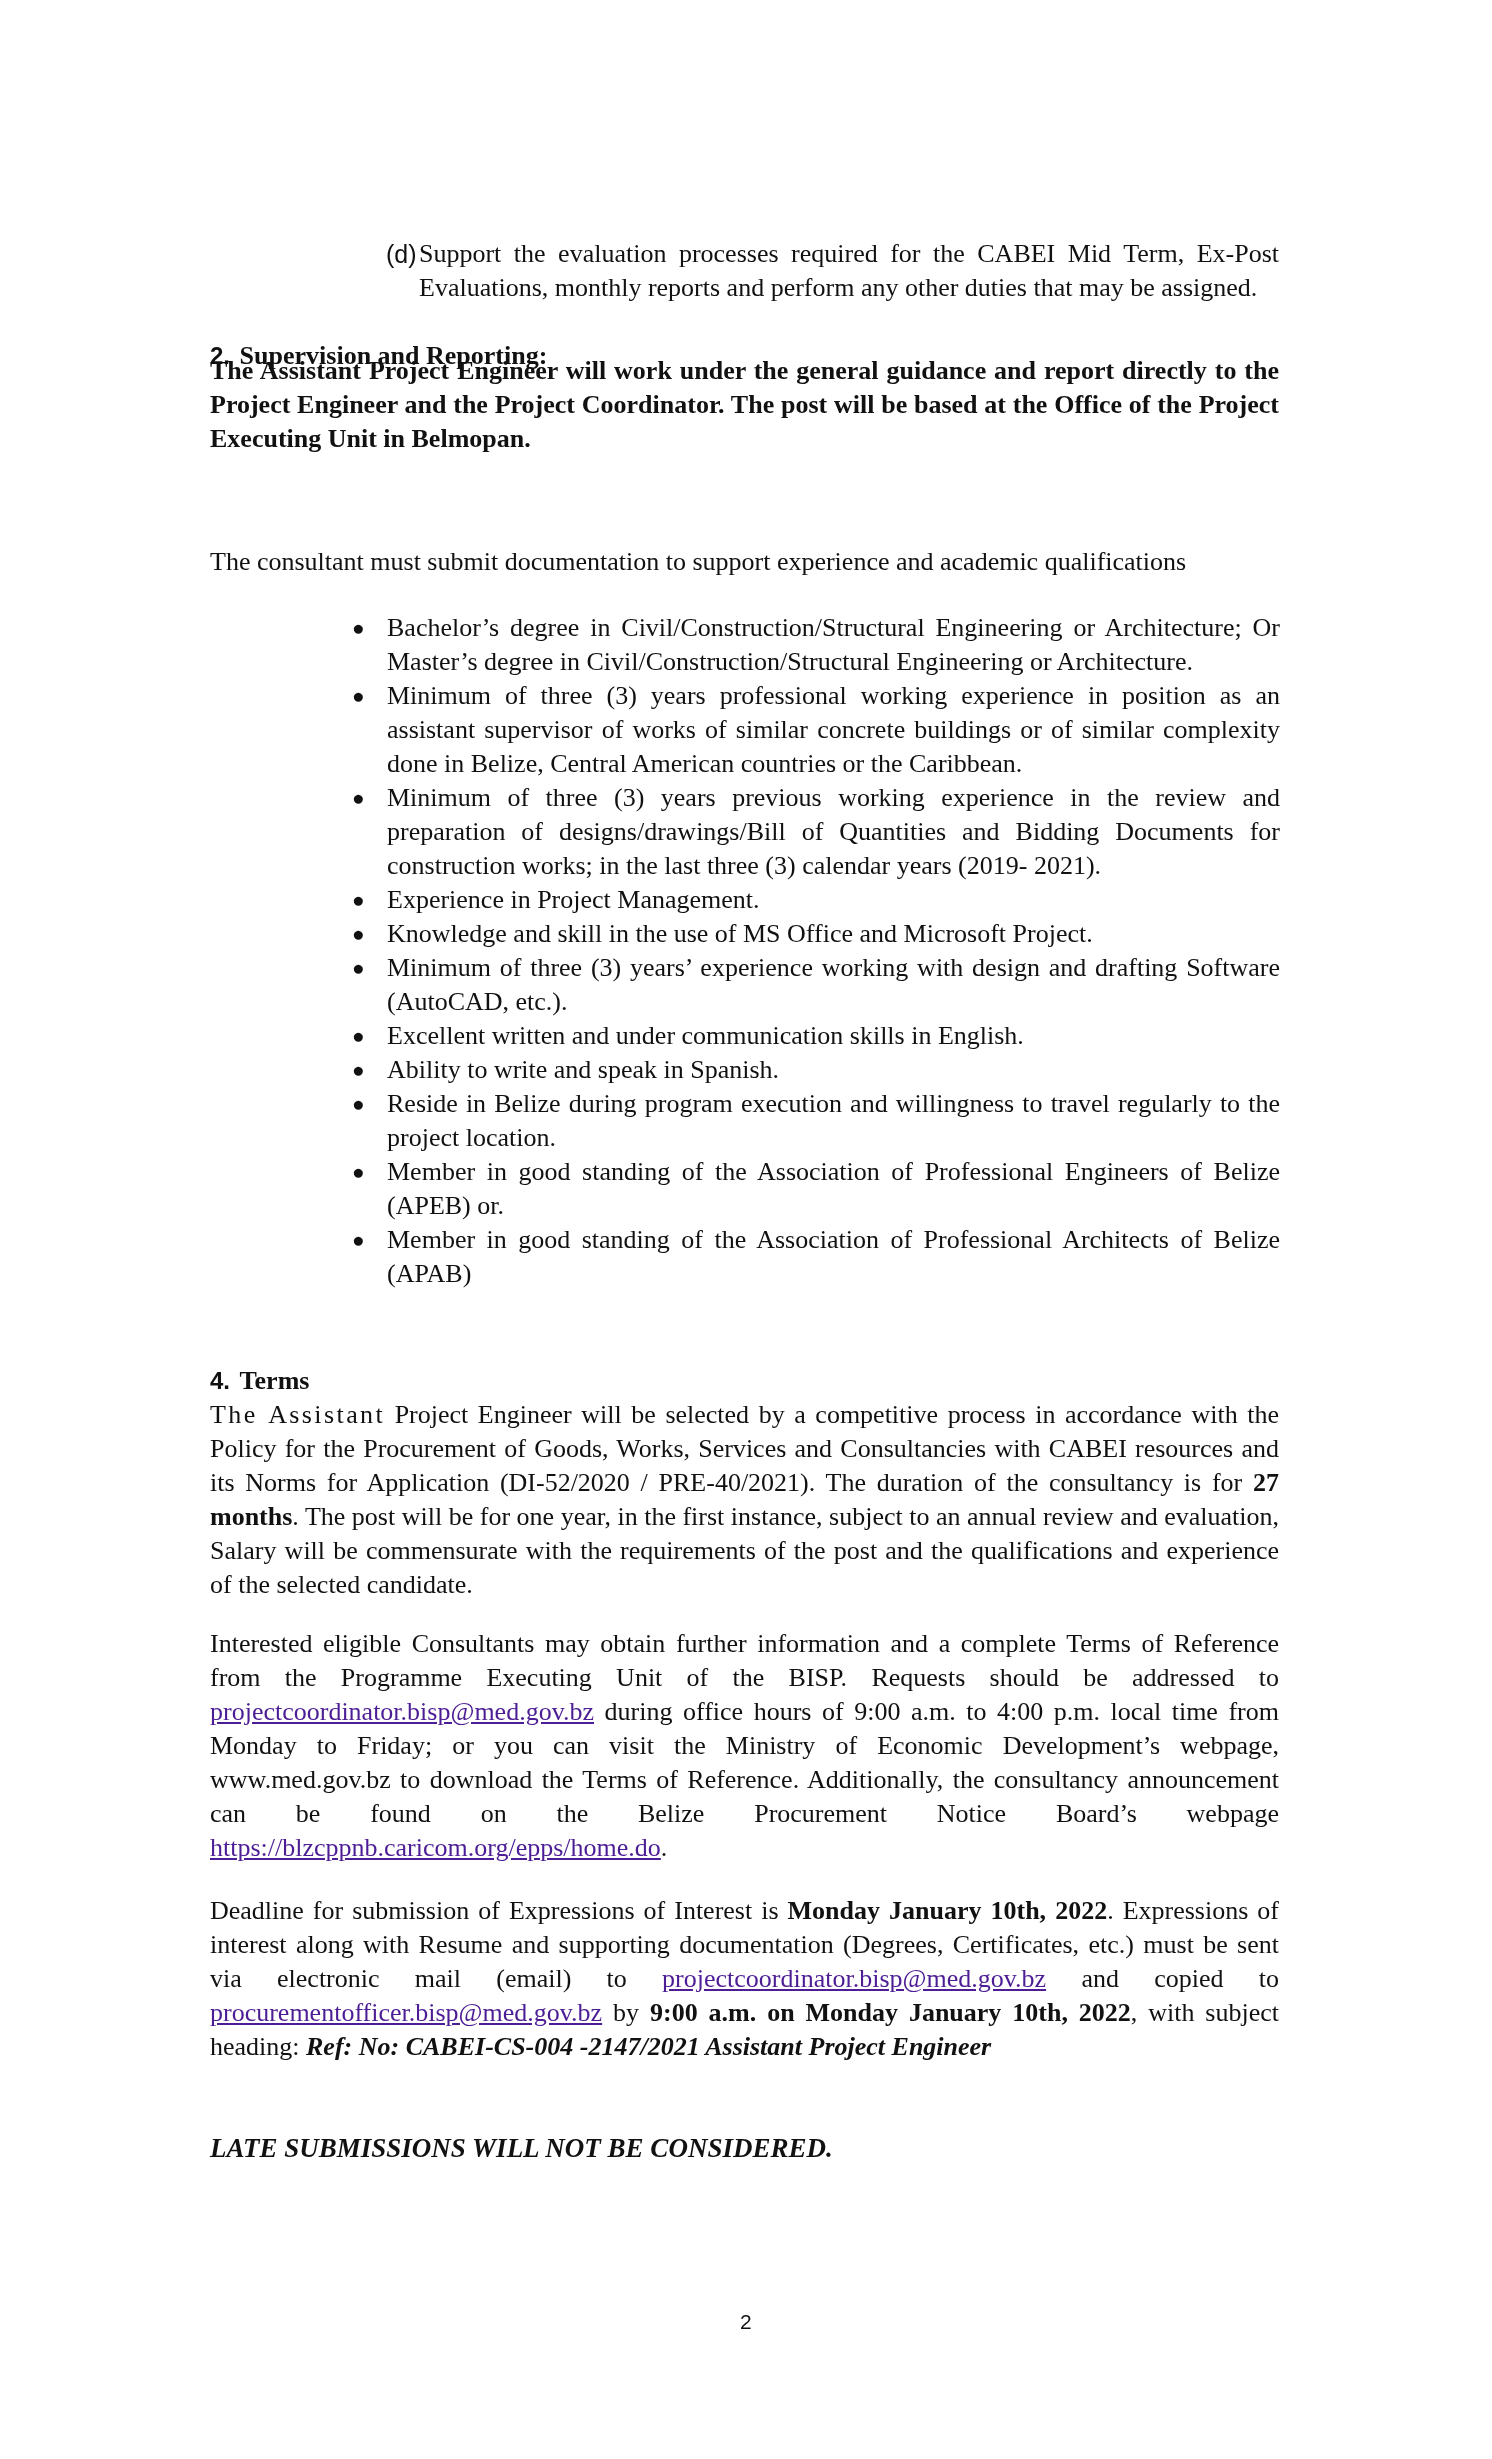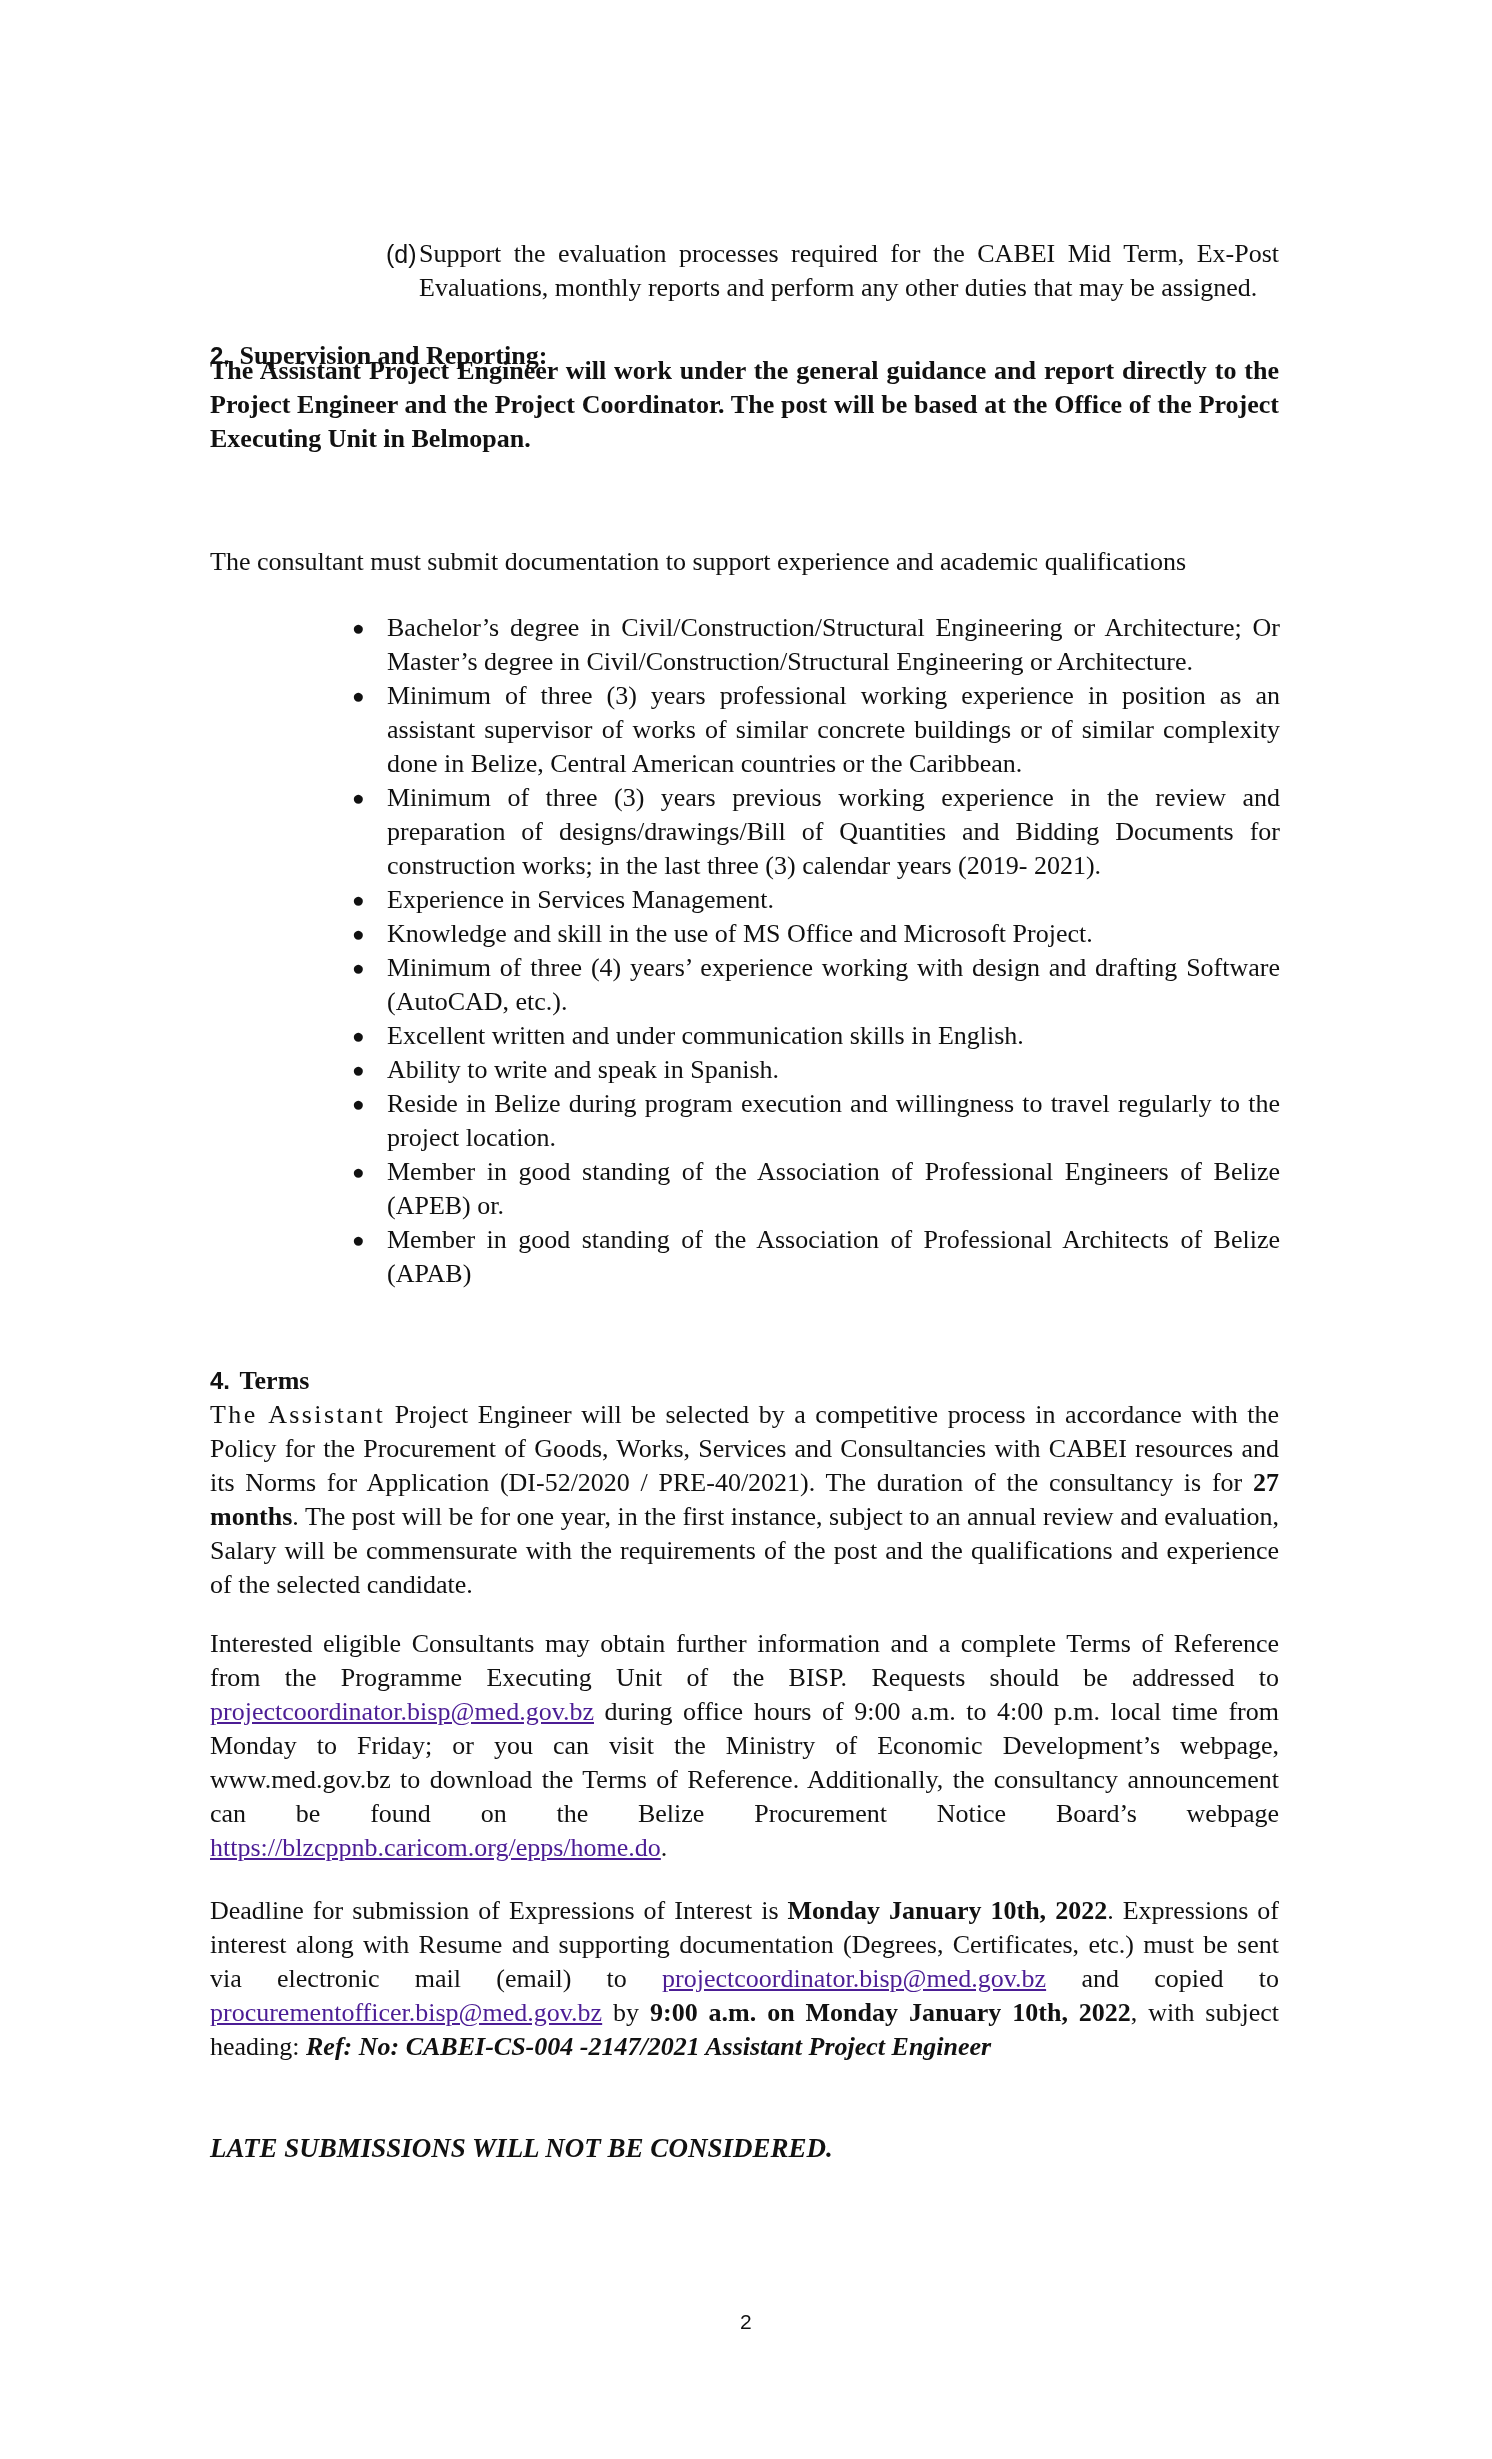--- a/index.html
+++ b/index.html
@@ -38,23 +38,23 @@
     <span class="num">2.</span><span>Supervision and Reporting:</span>
   </div>
   <div class="blk just" style="top:354px;font-weight:bold;">The Assistant Project Engineer will work under the general guidance and report directly to the Project Engineer and the Project Coordinator. The post will be based at the Office of the Project Executing Unit in Belmopan.</div>
 
   <div class="blk" style="top:545px;">The consultant must submit documentation to support experience and academic qualifications</div>
 
   <ul class="quals">
     <li><span class="bullet">●</span><span>Bachelor’s degree in Civil/Construction/Structural Engineering or Architecture; Or Master’s degree in Civil/Construction/Structural Engineering or Architecture.</span></li>
     <li><span class="bullet">●</span><span>Minimum of three (3) years professional working experience in position as an assistant supervisor of works of similar concrete buildings or of similar complexity done in Belize, Central American countries or the Caribbean.</span></li>
     <li><span class="bullet">●</span><span>Minimum of three (3) years previous working experience in the review and preparation of designs/drawings/Bill of Quantities and Bidding Documents for construction works; in the last three (3) calendar years (2019- 2021).</span></li>
-    <li><span class="bullet">●</span><span>Experience in Services Management.</span></li>
+    <li><span class="bullet">●</span><span>Experience in Project Management.</span></li>
     <li><span class="bullet">●</span><span>Knowledge and skill in the use of MS Office and Microsoft Project.</span></li>
-    <li><span class="bullet">●</span><span>Minimum of three (4) years’ experience working with design and drafting Software (AutoCAD, etc.).</span></li>
+    <li><span class="bullet">●</span><span>Minimum of three (3) years’ experience working with design and drafting Software (AutoCAD, etc.).</span></li>
     <li><span class="bullet">●</span><span>Excellent written and under communication skills in English.</span></li>
     <li><span class="bullet">●</span><span>Ability to write and speak in Spanish.</span></li>
     <li><span class="bullet">●</span><span>Reside in Belize during program execution and willingness to travel regularly to the project location.</span></li>
     <li><span class="bullet">●</span><span>Member in good standing of the Association of Professional Engineers of Belize (APEB) or.</span></li>
     <li><span class="bullet">●</span><span>Member in good standing of the Association of Professional Architects of Belize (APAB)</span></li>
   </ul>
 
   <div class="blk heading" style="top:1364px;">
     <span class="num">4.</span><span>Terms</span>
   </div>

